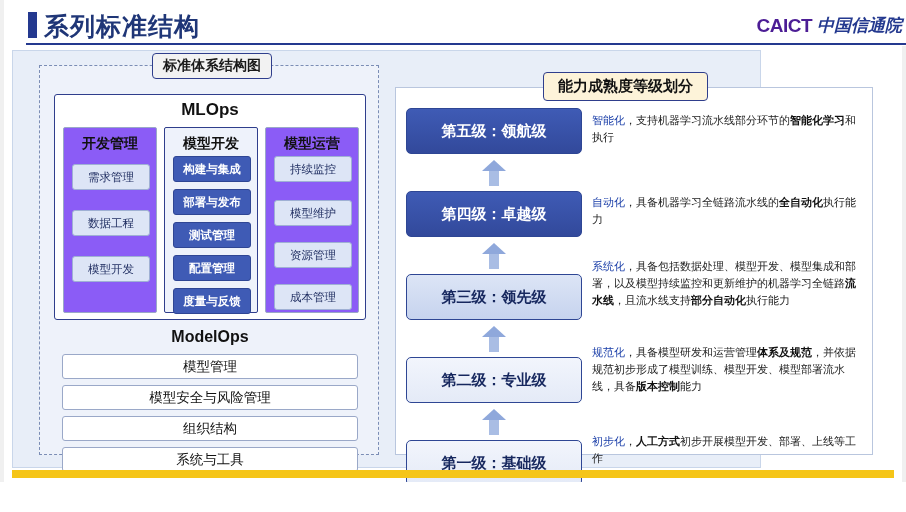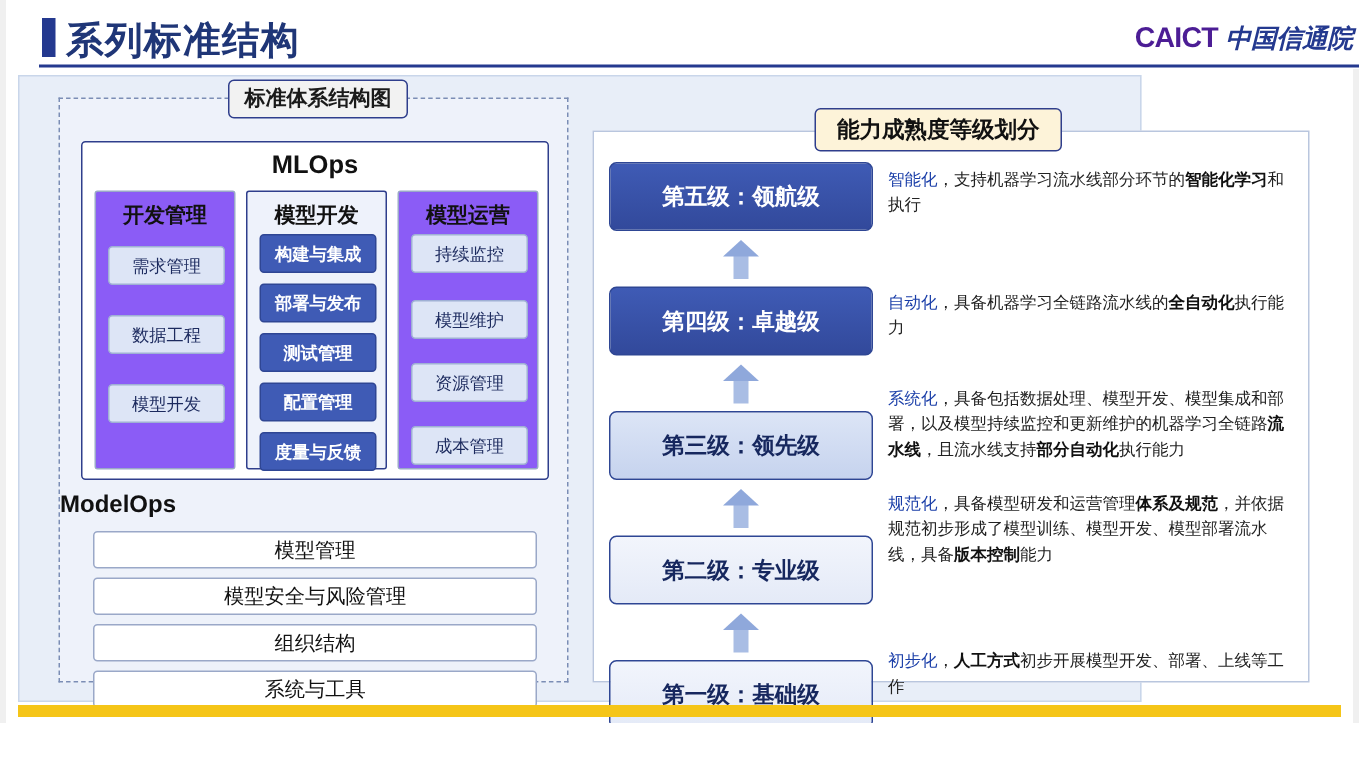--- a/index.html
+++ b/index.html
@@ -96,21 +96,21 @@
     text-align:center;
   }
   .chip.blue {
     background:#3f5bb5;
     color:#ffffff;
     border:1px solid #2f4694;
     font-weight:bold;
   }
   .modelops-label {
     position:absolute; left:0; top:262px; width:340px;
-    text-align:left; font-size:16px; font-weight:bold; color:#111;
+    text-align:center; font-size:16px; font-weight:bold; color:#111;
   }
   .mrow {
     position:absolute; left:22px; width:296px; height:25px;
     background:#ffffff;
     border:1px solid #9aa8c8;
     border-radius:3px;
     display:flex; align-items:center; justify-content:center;
     font-size:13.5px; color:#111;
   }
   
@@ -246,21 +246,21 @@
     <div class="desc" style="top:106px"><b class="kw">自动化</b>，具备机器学习全链路流水线的<b class="bk">全自动化</b>执行能力</div>
 
     <div class="arrow" style="top:155px"></div>
 
     <div class="level mid" style="top:186px">第三级：领先级</div>
     <div class="desc" style="top:170px"><b class="kw">系统化</b>，具备包括数据处理、模型开发、模型集成和部署，以及模型持续监控和更新维护的机器学习全链路<b class="bk">流水线</b>，且流水线支持<b class="bk">部分自动化</b>执行能力</div>
 
     <div class="arrow" style="top:238px"></div>
 
     <div class="level light" style="top:269px">第二级：专业级</div>
-    <div class="desc" style="top:240px"><b class="kw">规范化</b>，具备模型研发和运营管理<b class="bk">体系及规范</b>，并依据规范初步形成了模型训练、模型开发、模型部署流水线，具备<b class="bk">版本控制</b>能力</div>
+    <div class="desc" style="top:256px"><b class="kw">规范化</b>，具备模型研发和运营管理<b class="bk">体系及规范</b>，并依据规范初步形成了模型训练、模型开发、模型部署流水线，具备<b class="bk">版本控制</b>能力</div>
 
     <div class="arrow" style="top:321px"></div>
 
     <div class="level light" style="top:352px">第一级：基础级</div>
     <div class="desc" style="top:345px"><b class="kw">初步化</b>，<b class="bk">人工方式</b>初步开展模型开发、部署、上线等工作</div>
   </div>
 </div>
 
 <div class="footer-strip"></div>
 <div class="footer">

